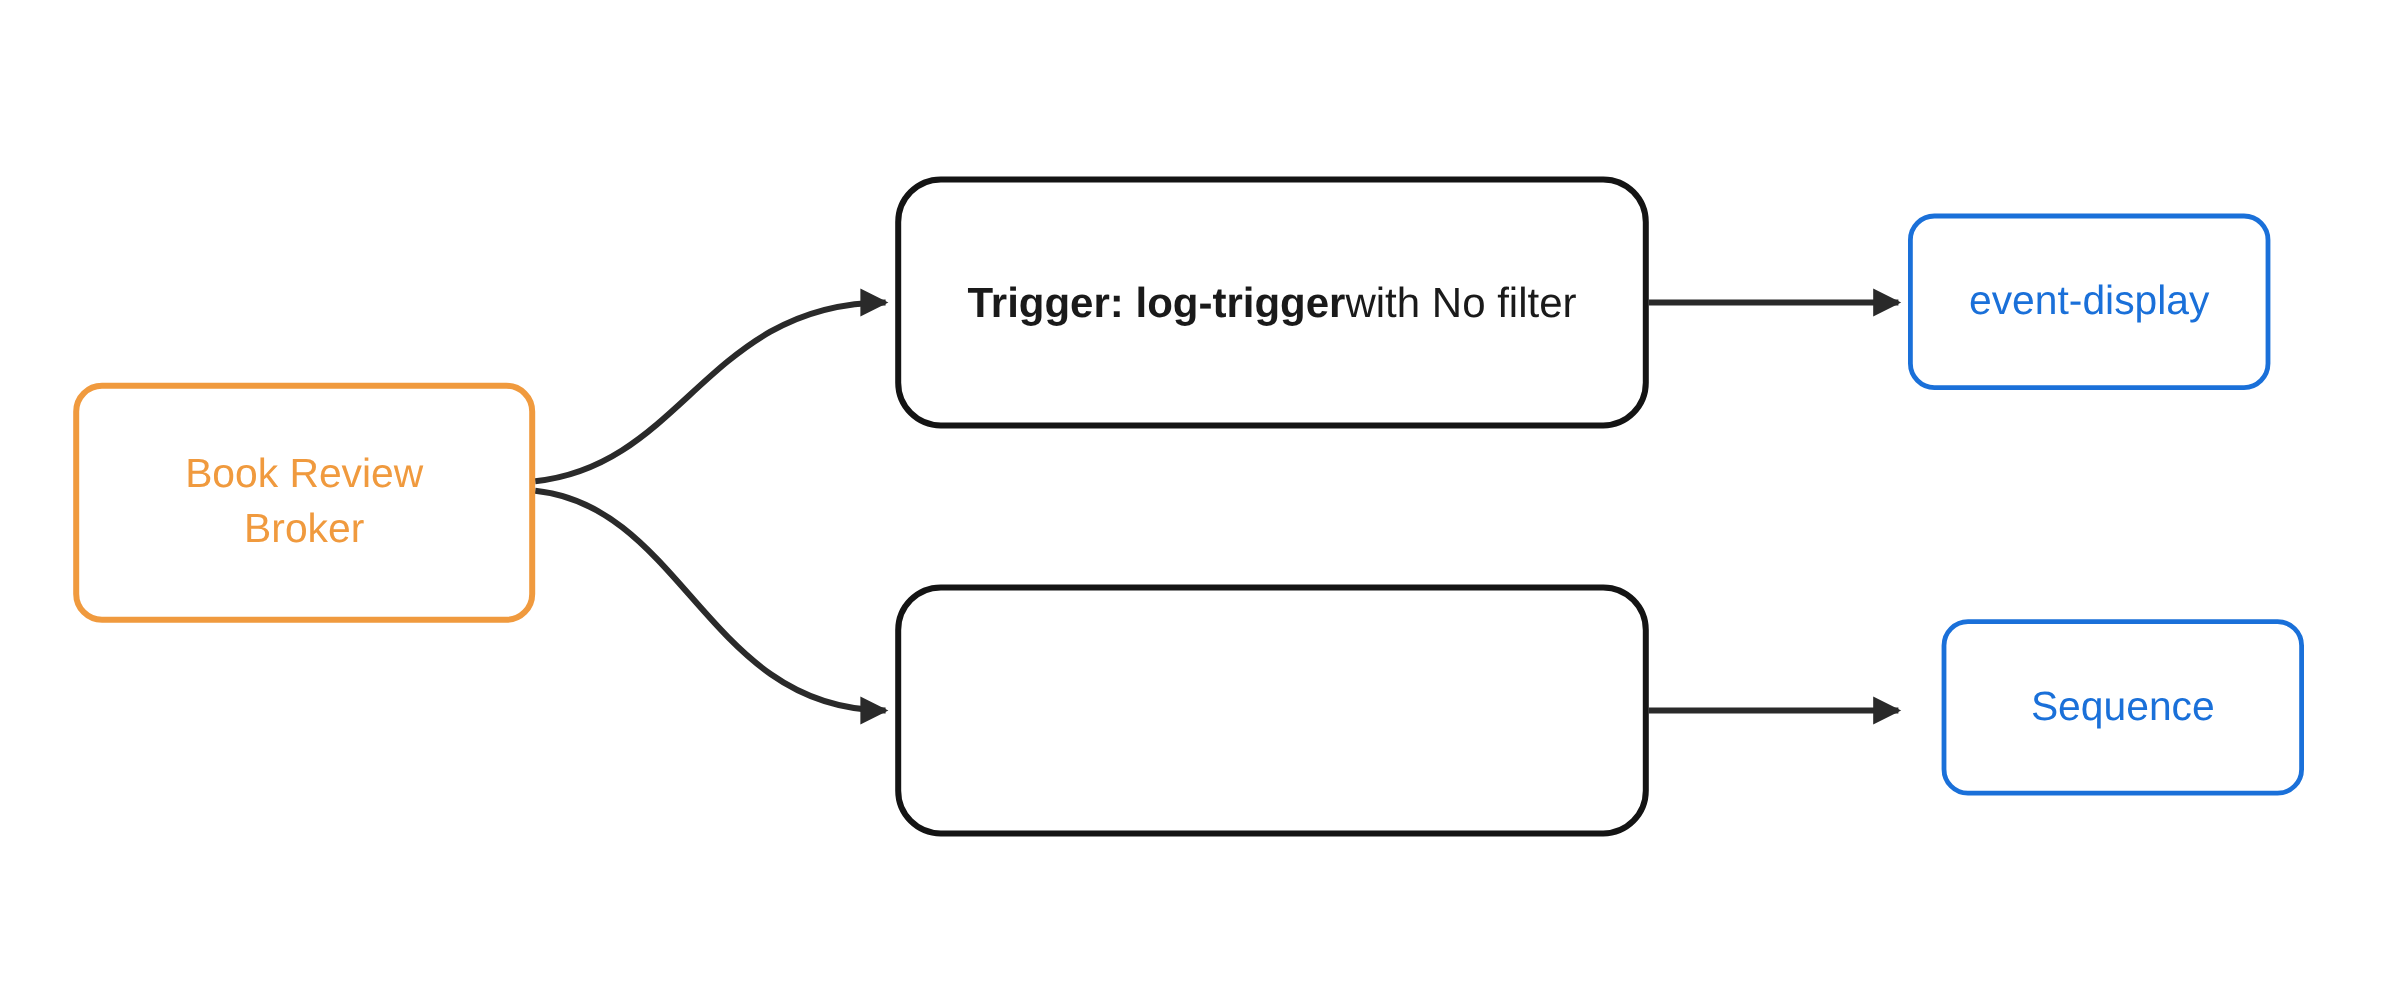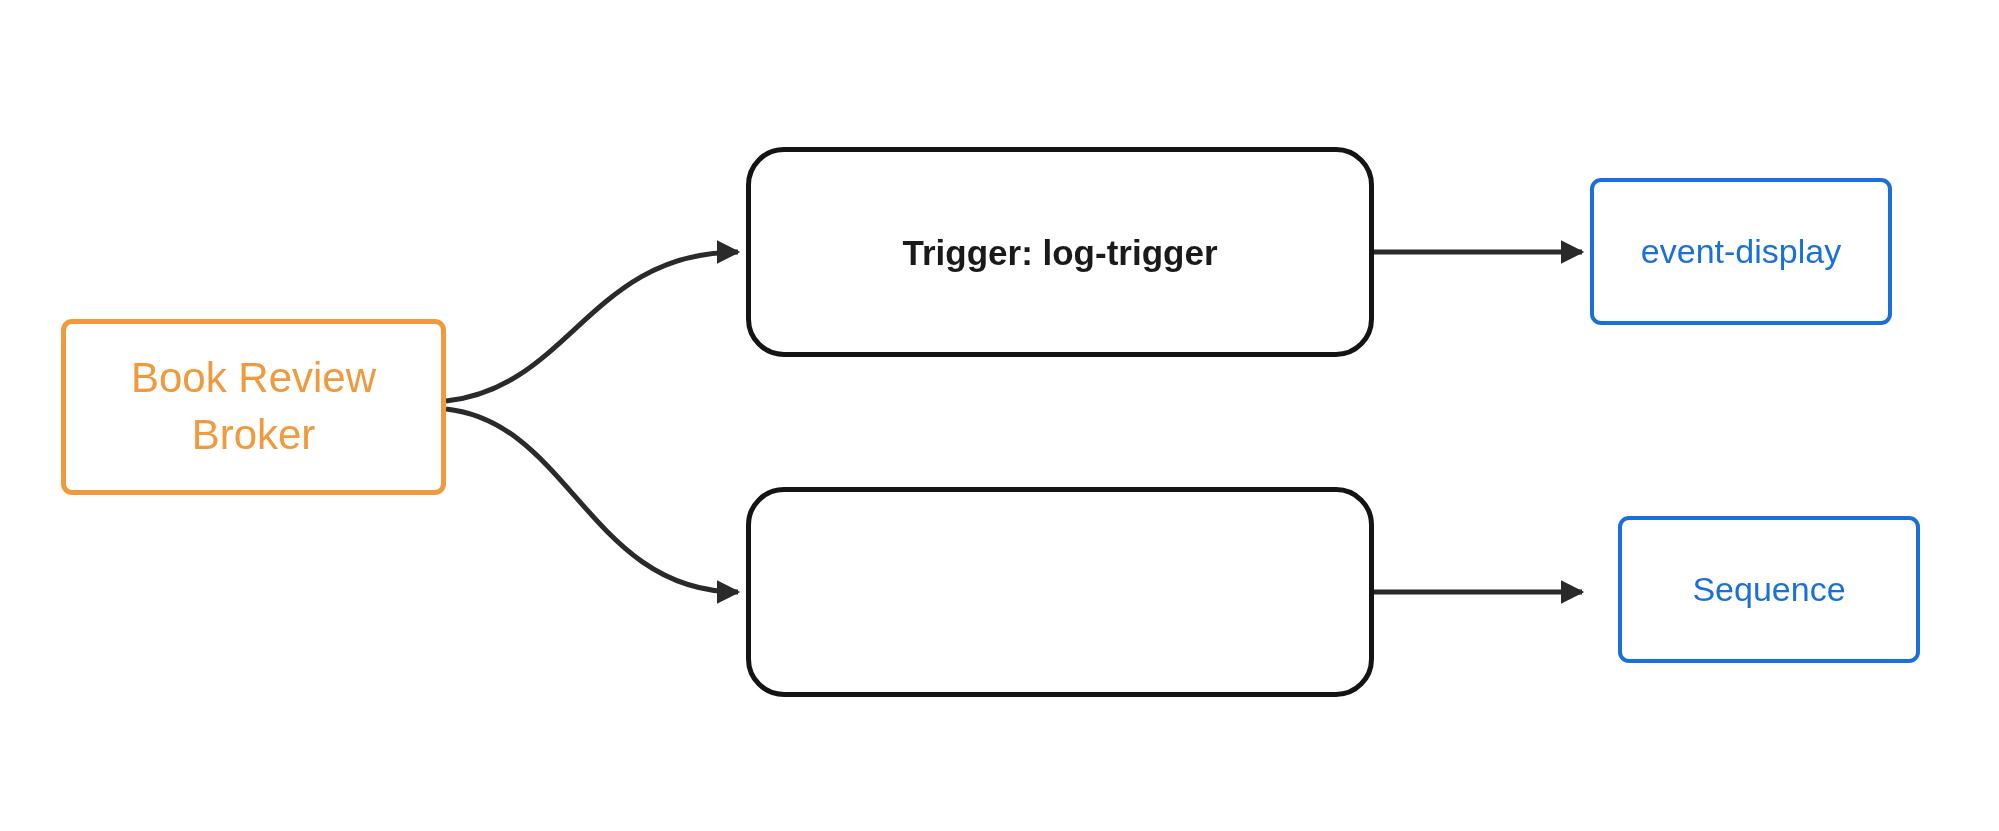--- a/index.html
+++ b/index.html
@@ -29,25 +29,25 @@
     align-items: center;
     justify-content: center;
     text-align: center;
     background: #ffffff;
     box-sizing: border-box;
   }
   .node-broker {
     left: 61px;
     top: 319px;
     width: 385px;
-    height: 176px;
+    height: 200px;
     border: 5px solid var(--broker-accent, #F09A3E);
-    border-radius: 11px;
+    border-radius: 24px;
     color: var(--broker-accent, #F09A3E);
-    font-size: 42px;
+    font-size: 34px;
     line-height: 1.35;
   }
   .node-broker .wrap-label {
     display: inline-block;
     max-width: 260px;
   }
   .node-trigger {
     left: 746px;
     width: 628px;
     height: 210px;
@@ -67,21 +67,21 @@
   .trigger-subtitle {
     display: block;
     font-size: 35px;
     line-height: 1.4;
   }
   .node-sink {
     left: 1590px;
     width: 302px;
     height: 147px;
     border: 4px solid var(--sink-accent, #1A70D9);
-    border-radius: 11px;
+    border-radius: 22px;
     color: var(--sink-accent, #1A70D9);
     font-size: 34px;
   }
   .node-event-display { top: 178px; }
   .node-sequence { top: 516px; margin-left: 28px; }
   .edge {
     fill: none;
     stroke: var(--arrow, #2a2a2a);
     stroke-width: 5px;
   }
@@ -106,20 +106,21 @@
     <path class="edge" d="M 1374 252 L 1582 252" marker-end="url(#arrow)"></path>
     <path class="edge" d="M 1374 592 L 1582 592" marker-end="url(#arrow)"></path>
   </svg>
 
   <div class="node node-broker">
     <span class="wrap-label">Book Review Broker</span>
   </div>
 
   <div class="node node-trigger node-trigger-log">
     <span class="trigger-title">Trigger: log-trigger</span>
+    <span class="trigger-subtitle">with No filter</span>
   </div>
 
   <div class="node node-trigger node-trigger-sequence">
   </div>
 
   <div class="node node-sink node-event-display">
     <span>event-display</span>
   </div>
 
   <div class="node node-sink node-sequence">

